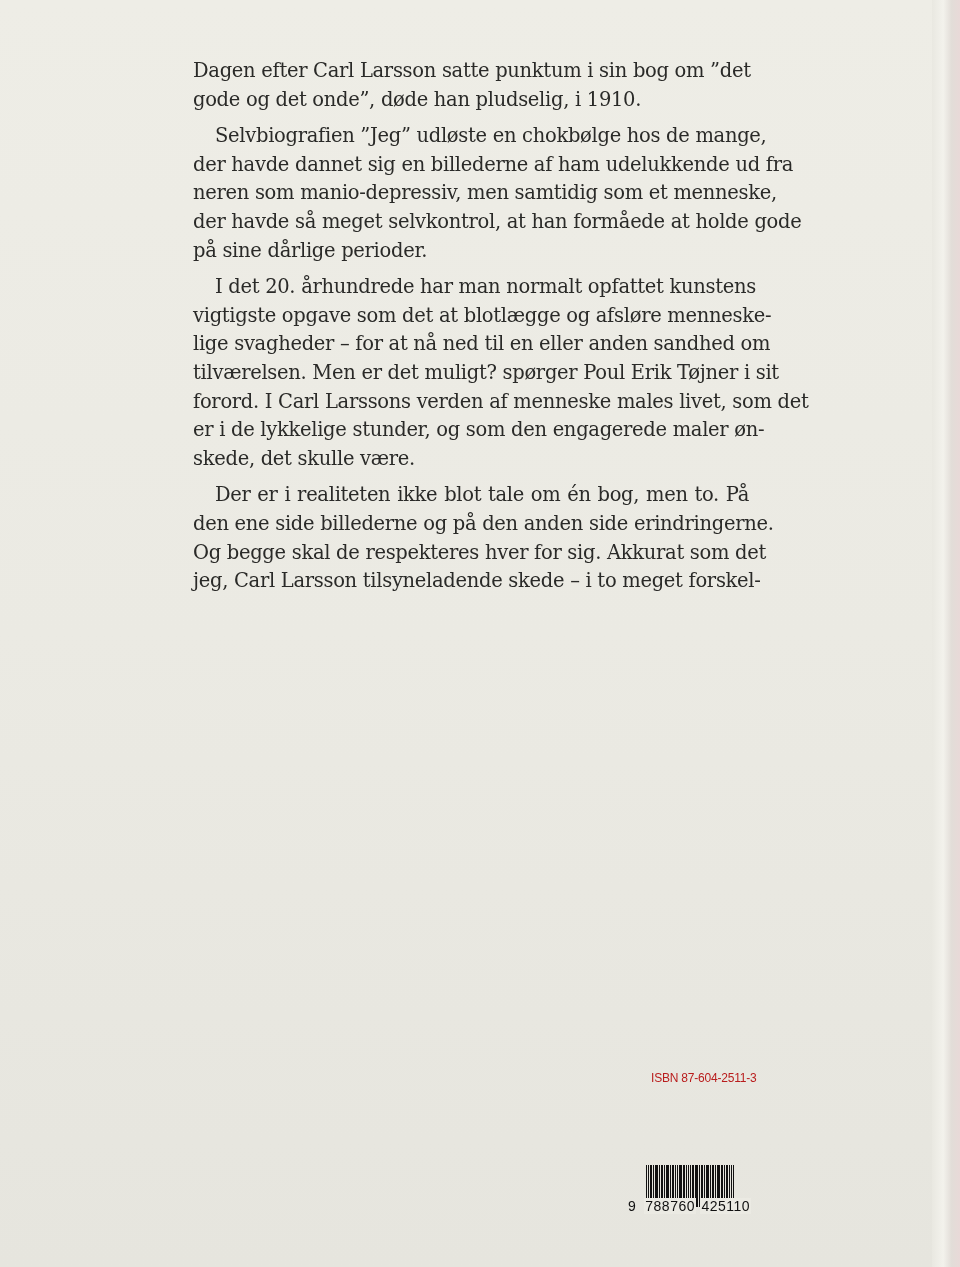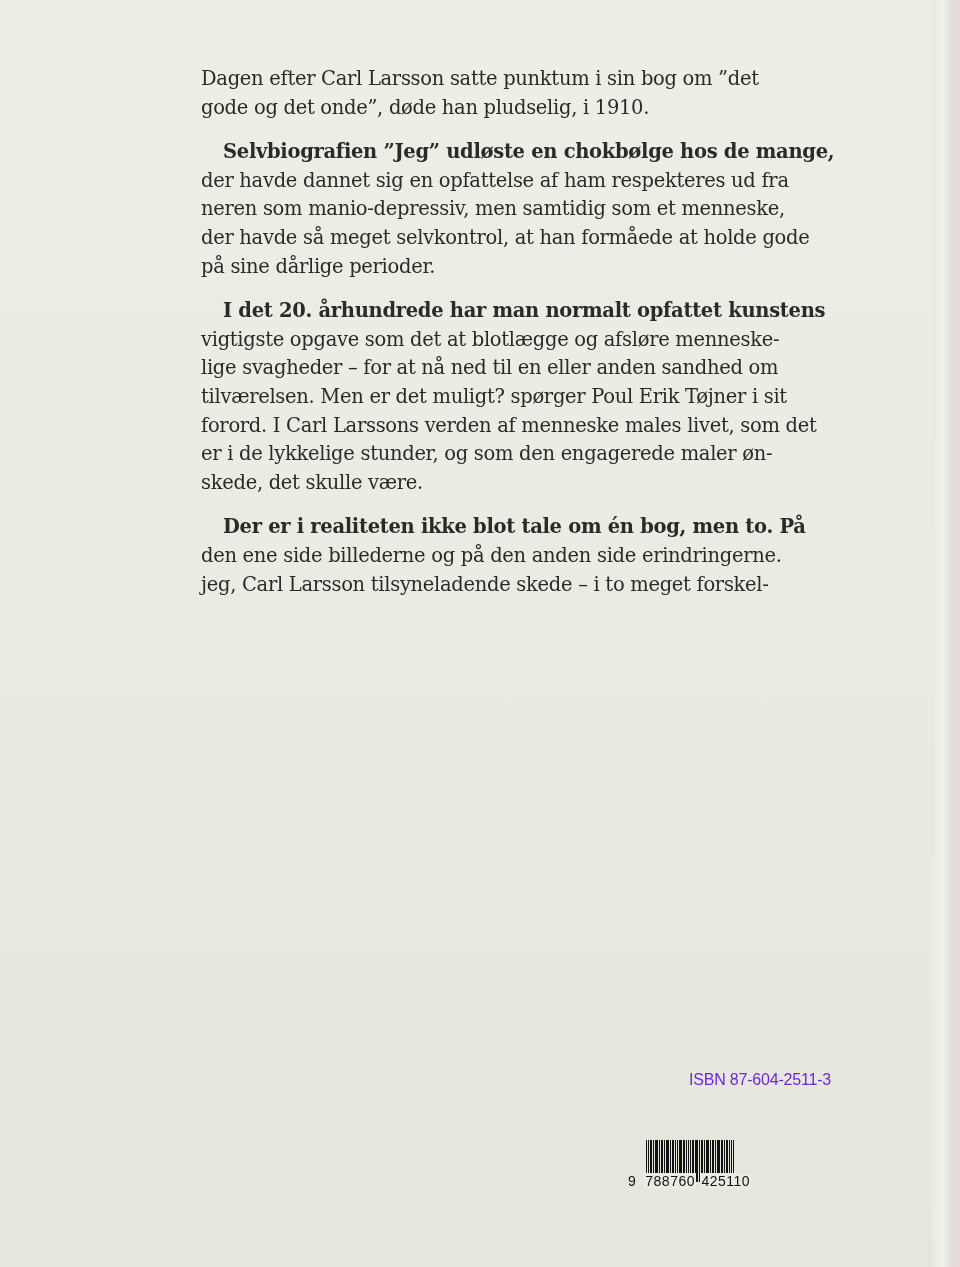--- a/index.html
+++ b/index.html
@@ -17,31 +17,31 @@
       background: linear-gradient(90deg, #e9e8e1 0%, #f3f2ec 40%, #e2ddd8 70%, #e8d9d8 100%);
     }
     .body-text {
       position: absolute; left: 185px; top: 49px; width: 572px;
       font-family: "DejaVu Serif", serif;
       font-size: 19.5px; line-height: 28.6px;
       color: #2a2a28;
       text-align: justify;
       letter-spacing: -0.3px;
     }
-    .body-text p { margin: 16px; }
+    .body-text p { margin: 8px; }
     .line { display: block; white-space: nowrap; text-align-last: justify; }
     .line.last { text-align-last: left; }
-    .indent { padding-left: 22px; font-weight: bold; }
+    .indent { padding-left: 22px; }
     .isbn {
       position: absolute; left: 651px; top: 1071px;
       font-family: "Liberation Sans", sans-serif;
-      font-size: 16px; color: #6d28d9; letter-spacing: -0.2px; margin-left: 38px;
+      font-size: 12px; color: #b91c1c; letter-spacing: -0.2px;
     }
     .barcode {
-      position: absolute; left: 646px; top: 1140px; width: 120px; height: 50px;
+      position: absolute; left: 646px; top: 1165px; width: 120px; height: 50px;
     }
     .bars { position: absolute; left: 0; top: 0; width: 120px; height: 42px; display: flex; align-items: stretch; }
     .bars span { display: block; background: #111; margin-right: 1px; }
     .bc-digits {
       position: absolute; left: -18px; top: 33px;
       font-family: "Liberation Sans", sans-serif; font-size: 14px; color: #111;
       letter-spacing: 0.5px;
     }
     .bc-digits .first { margin-right: 8px; }
     .bc-digits .group { background: #ebeae3; padding: 0 1px; }
@@ -52,37 +52,38 @@
 <div class="cover"></div>
 <div class="edge"></div>
 
 <div class="body-text">
   <p>
     <span class="line">Dagen efter Carl Larsson satte punktum i sin bog om ”det</span>
     <span class="line last">gode og det onde”, døde han pludselig, i  1910.</span>
   </p>
   <p>
     <span class="line indent">Selvbiografien ”Jeg” udløste en chokbølge hos de mange,</span>
-    <span class="line">der havde dannet sig en opfattelse af ham respekteres ud fra</span>
+    <span class="line">der havde dannet sig en billederne af ham udelukkende ud fra</span>
     <span class="line">neren som manio-depressiv, men samtidig som et menneske,</span>
     <span class="line">der havde så meget selvkontrol, at han formåede at holde gode</span>
     <span class="line last">på sine dårlige perioder.</span>
   </p>
   <p>
     <span class="line indent">I det 20. århundrede har man normalt opfattet kunstens</span>
     <span class="line">vigtigste opgave som det at blotlægge og afsløre menneske-</span>
     <span class="line">lige svagheder –  for at nå ned til en eller anden sandhed om</span>
     <span class="line">tilværelsen. Men er det muligt? spørger Poul Erik Tøjner i sit</span>
     <span class="line">forord. I Carl Larssons verden af menneske males livet, som det</span>
     <span class="line">er i de lykkelige stunder, og som den engagerede maler øn-</span>
     <span class="line last">skede, det skulle være.</span>
   </p>
   <p>
     <span class="line indent">Der er i realiteten ikke blot tale om én bog, men to. På</span>
     <span class="line">den ene side billederne og på den anden side erindringerne.</span>
+    <span class="line">Og begge skal de respekteres hver for sig. Akkurat som det</span>
     <span class="line">jeg, Carl Larsson tilsyneladende skede –  i to meget forskel-</span>
   </p>
 </div>
 
 <div class="isbn">ISBN 87-604-2511-3</div>
 
 <div class="barcode">
   <div class="bars">
     <span style="width:1px;height:48px"></span>
       <span style="width:1px;height:48px"></span>

